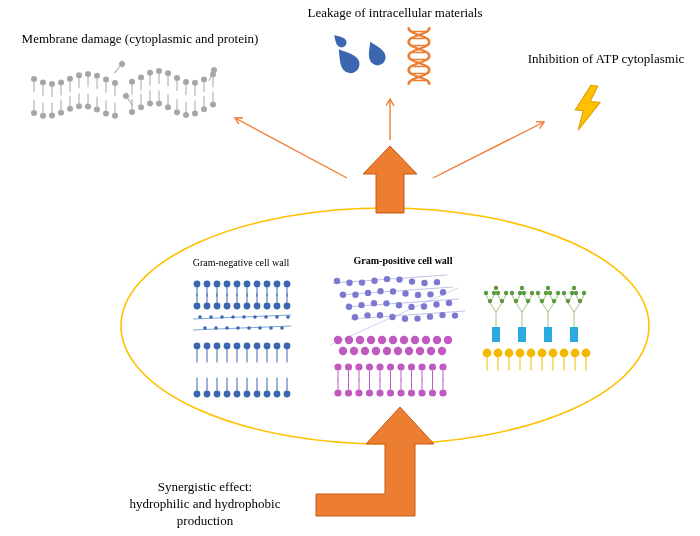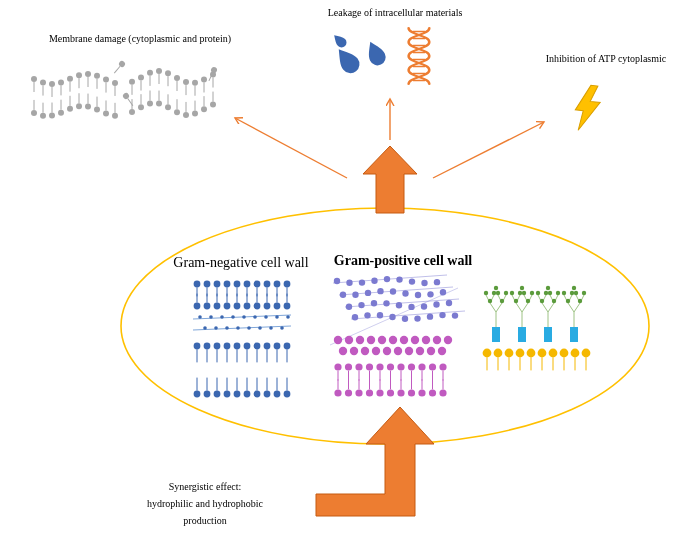--- a/index.html
+++ b/index.html
@@ -1,22 +1,22 @@
 <!DOCTYPE html>
 <html style="--arrow-orange: #ED7D31; --arrow-orange-dark: #C55A11; --ellipse-yellow: #FFC000; --membrane-gray: #A6A6A6; --droplet-blue: #3B67B0; --dna-orange: #ED7D31; --bolt-yellow: #FFC000; --bolt-outline: #D99E00; --gram-negative-blue: #3B67B0; --peptidoglycan-light-blue: #7FA6D9; --gram-positive-purple: #7B7AD0; --gram-positive-magenta: #C05AC0; --yeast-green: #5B9B3C; --yeast-branch: #9DC284; --yeast-cyan: #29ABE2; --yeast-yellow: #F5B800;"><head>
 <meta charset="utf-8">
 <style>
   html,body{margin:0;padding:0;background:#fff;}
   .canvas{
     position:relative;width:700px;height:536px;background:#ffffff;
     font-family:"Liberation Serif", serif;overflow:hidden;
   }
   .art{position:absolute;left:0;top:0;}
-  .label{position:absolute;color:#000;font-size:10px;text-align:center;line-height:17px;}
-  .small-label{font-size:14px;line-height:13px;}
+  .label{position:absolute;color:#000;font-size:13px;text-align:center;line-height:17px;}
+  .small-label{font-size:10px;line-height:13px;}
 </style>
 </head>
 <body>
 
 <div class="canvas">
 
   <svg class="art" width="700" height="536" viewBox="0 0 700 536">
     <defs>
       <marker id="ah" markerWidth="12" markerHeight="12" refX="7" refY="4" orient="auto" markerUnits="userSpaceOnUse">
         <path d="M0,0 L7,4 L0,8" fill="none" style="stroke:var(--arrow-orange)" stroke-width="1.4"></path>

